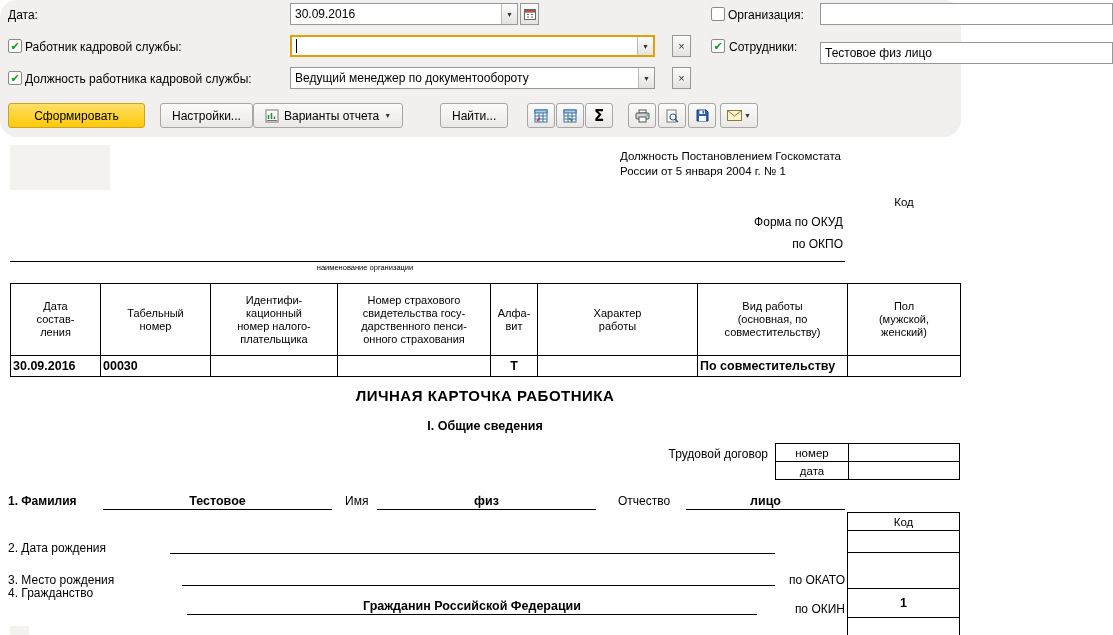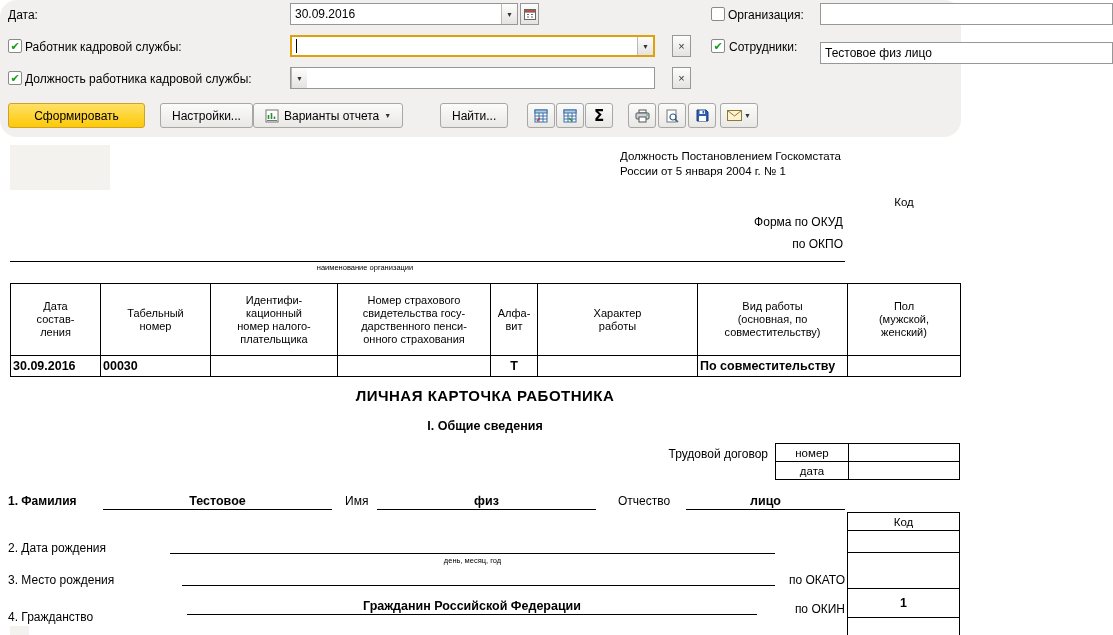--- a/index.html
+++ b/index.html
@@ -93,20 +93,21 @@
     </button>
   <div class="cb" style="left:711px;top:39px"><span>✔</span></div>
   <div class="lbl" style="left:729px;top:40px">Сотрудники:</div>
   <div class="tfield" style="left:820px;top:42px;width:293px">
     <input value="Тестовое физ лицо" style="">
   </div>
 
   <div class="cb" style="left:8px;top:71px"><span>✔</span></div>
   <div class="lbl" style="left:25px;top:72px">Должность работника кадровой службы:</div>
   <div class="combo" style="left:290px;top:67px;width:365px">
+    <input value="Ведущий менеджер по документообороту" style="">
     <div class="darr">
         <span>▼</span>
       </div>
   </div>
   <button class="sqbtn" style="left:672px;top:67px">
       <span>×</span>
     </button>
 
   <button class="tbtn primary" style="left:8px;top:103px">Сформировать</button>
   <button class="tbtn" style="left:160px;top:103px">Настройки...</button>
@@ -256,24 +257,23 @@
   <div class="uline" style="left:686px;top:356px;width:159px">лицо</div>
 
   <div class="kcell" style="left:847px;top:375px;width:113px;height:19px">Код</div>
   <div class="kcell" style="left:847px;top:393px;width:113px;height:23px"></div>
   <div class="kcell" style="left:847px;top:415px;width:113px;height:37px"></div>
   <div class="kcell b" style="left:847px;top:451px;width:113px;height:30px;font-size:12.5px">1</div>
   <div class="kcell" style="left:847px;top:480px;width:113px;height:19px"></div>
 
   <div class="rtext" style="left:8px;top:404px">2. Дата рождения</div>
   <div class="uline" style="left:170px;top:400px;width:605px"></div>
-  <div class="rsmall" style="left:170px;top:419px;width:605px">день, месяц, год</div>
 
   <div class="rtext" style="left:8px;top:436px">3. Место рождения</div>
   <div class="uline" style="left:182px;top:432px;width:593px"></div>
   <div class="rtext right" style="left:735px;top:436px;width:110px">по ОКАТО</div>
 
-  <div class="rtext" style="left:8px;top:473px">4. Гражданство</div>
+  <div class="rtext" style="left:8px;top:449px">4. Гражданство</div>
   <div class="uline" style="left:187px;top:461px;width:570px">Гражданин Российской Федерации</div>
   <div class="rtext right" style="left:735px;top:465px;width:110px">по ОКИН</div>
 
   <div class="grayrect" style="left:10px;top:489px;width:19px;height:9px"></div>
 </div>
 
 </body></html>

